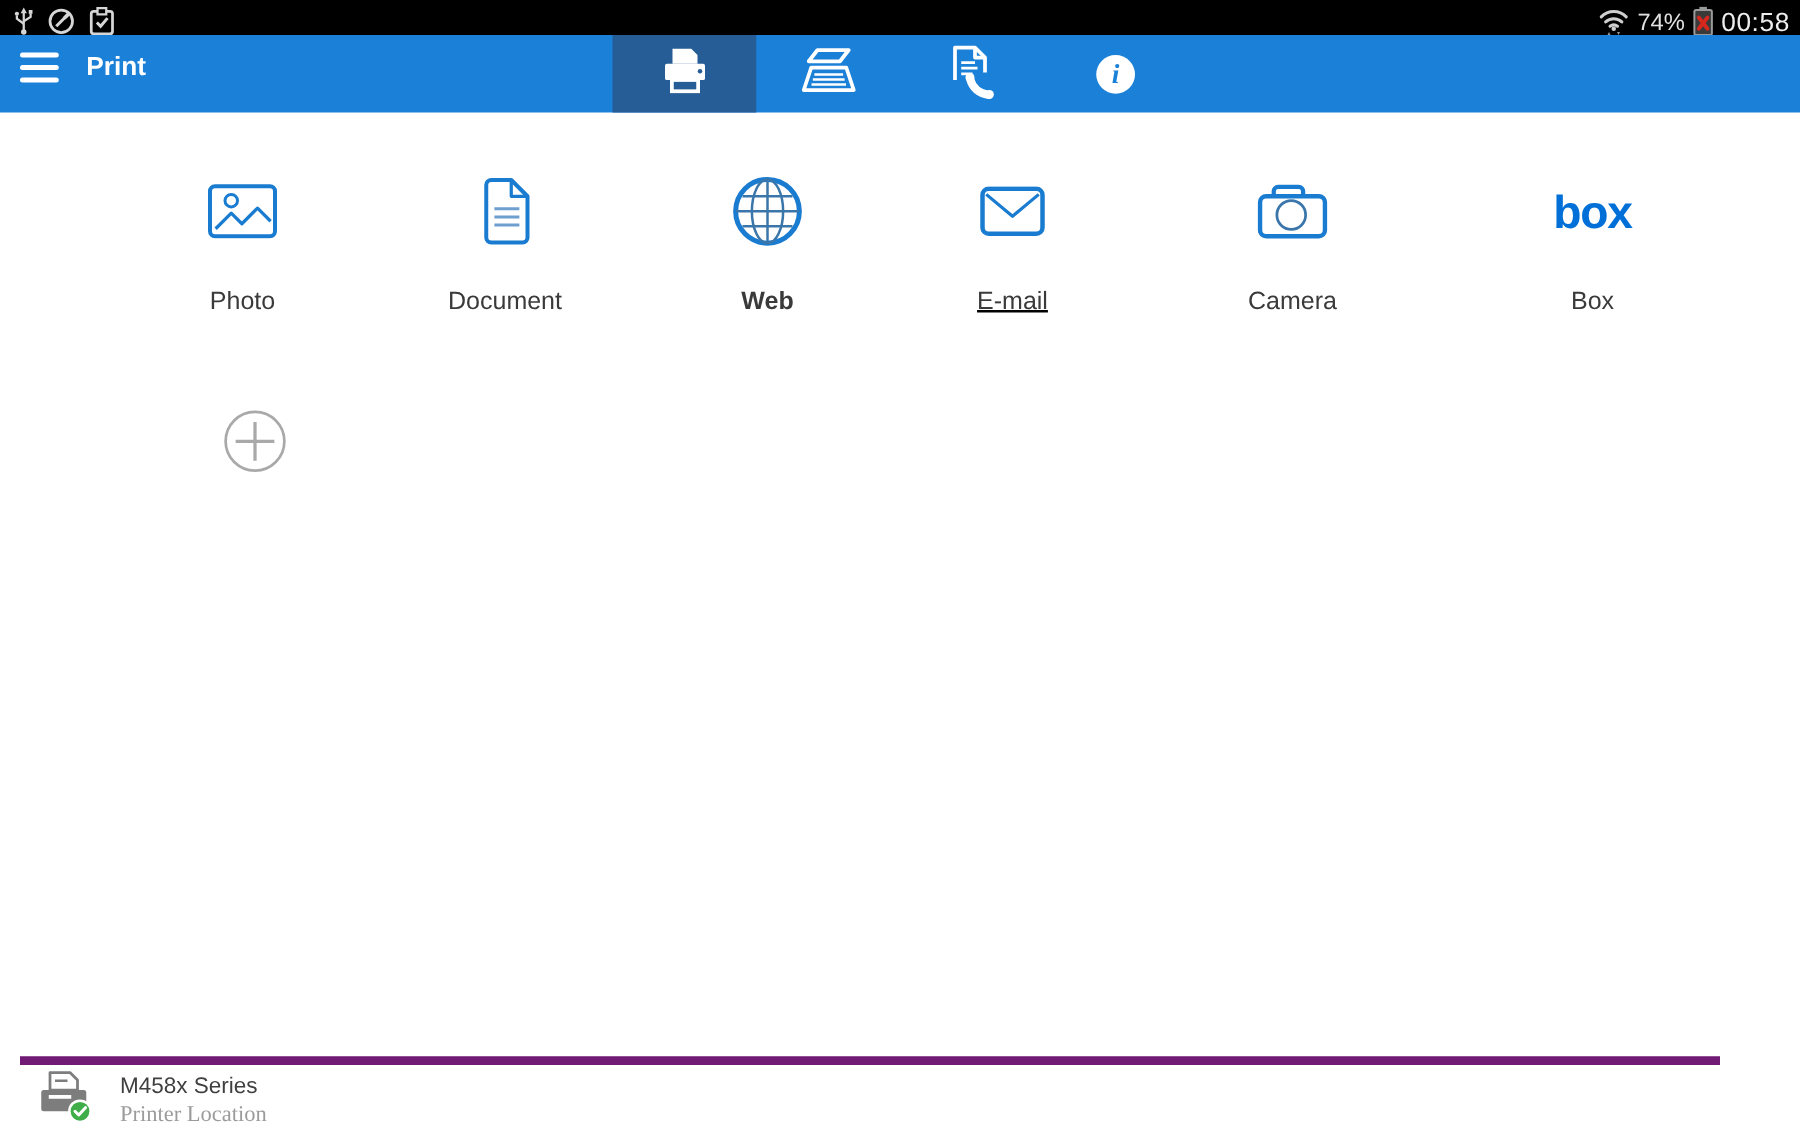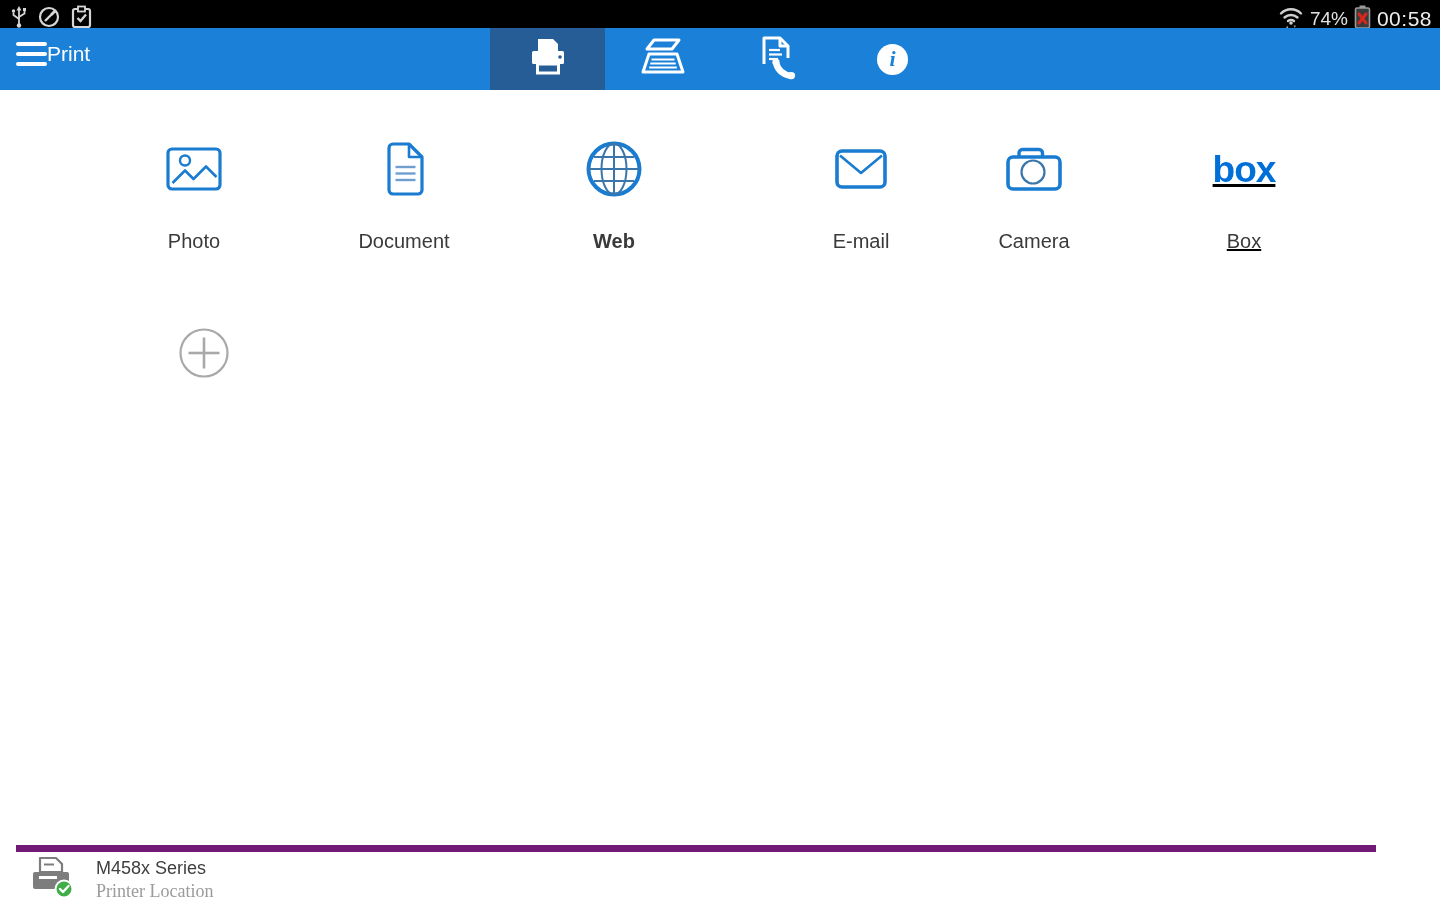--- a/index.html
+++ b/index.html
@@ -20,21 +20,21 @@
   .sb-pct { font-size:19px; color:#e2e2e2; line-height:28px; }
   .sb-time { font-size:21px; color:#ededed; line-height:28px; letter-spacing:0.5px; }
 
   
   .toolbar {
     position:absolute; top:28px; left:0; width:1440px; height:62px;
     background:#1b80d8;
   }
   .toolbar-left {
     position:absolute; left:16px; top:0; height:52px;
-    display:flex; align-items:center; 
+    display:flex; align-items:center; gap:22px;font-weight:bold;
   }
   .hamburger { width:31px; height:24px; display:flex; flex-direction:column; justify-content:space-between; cursor:pointer; }
   .hamburger span { display:block; height:4px; background:#fff; border-radius:2px; }
   .toolbar-title { color:#ffffff; font-size:21px; }
 
   .tabs { position:absolute; left:490px; top:0; height:62px; display:flex; }
   .tab { width:115px; height:62px; display:flex; align-items:center; justify-content:center; cursor:pointer; }
   .tab.selected { background:#265d96; }
   .info-circle {
     width:31px; height:31px; border-radius:50%; background:#fff;
@@ -43,23 +43,23 @@
   .info-circle span {
     color:#1b80d8; font-family:"Liberation Serif", serif;
     font-style:italic; font-weight:bold; font-size:22px; line-height:1;
   }
 
   
   .tile { position:absolute; top:132px; width:210px; text-align:center; cursor:pointer; }
   .tile:nth-of-type(1){ left:89px; }
   .tile:nth-of-type(2){ left:299px; }
   .tile:nth-of-type(3){ left:509px;font-weight:bold; }
-  .tile:nth-of-type(4){ left:756px; }
+  .tile:nth-of-type(4){ left:705px;text-decoration:underline; }
   .tile:nth-of-type(5){ left:929px; }
-  .tile:nth-of-type(6){ left:1139px;text-decoration:underline; }
+  .tile:nth-of-type(6){ left:1169px; }
   .ticon { height:74px; display:flex; align-items:center; justify-content:center; }
   .tlabel { margin-top:24px; font-size:20px; color:#3a3a3a;text-align:center; }
   .box-logo {
     font-size:37px; font-weight:bold; color:#0070d8;
     letter-spacing:-1px; line-height:1; text-transform:lowercase;
   }
 
   .add-btn { position:absolute; left:178px; top:327px; width:52px; height:52px; cursor:pointer; }
 
   

